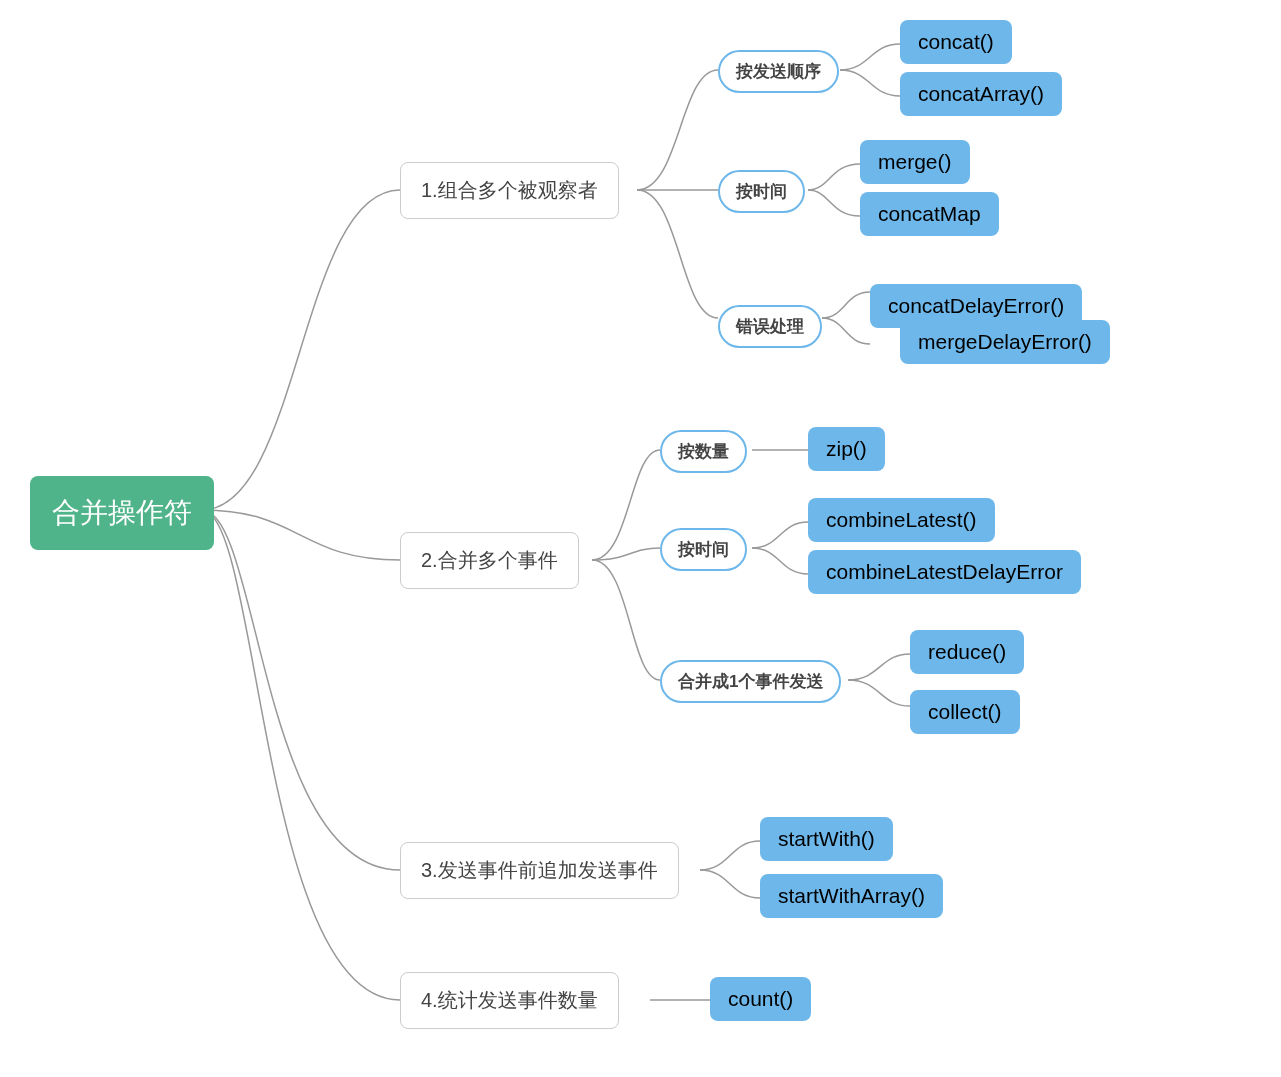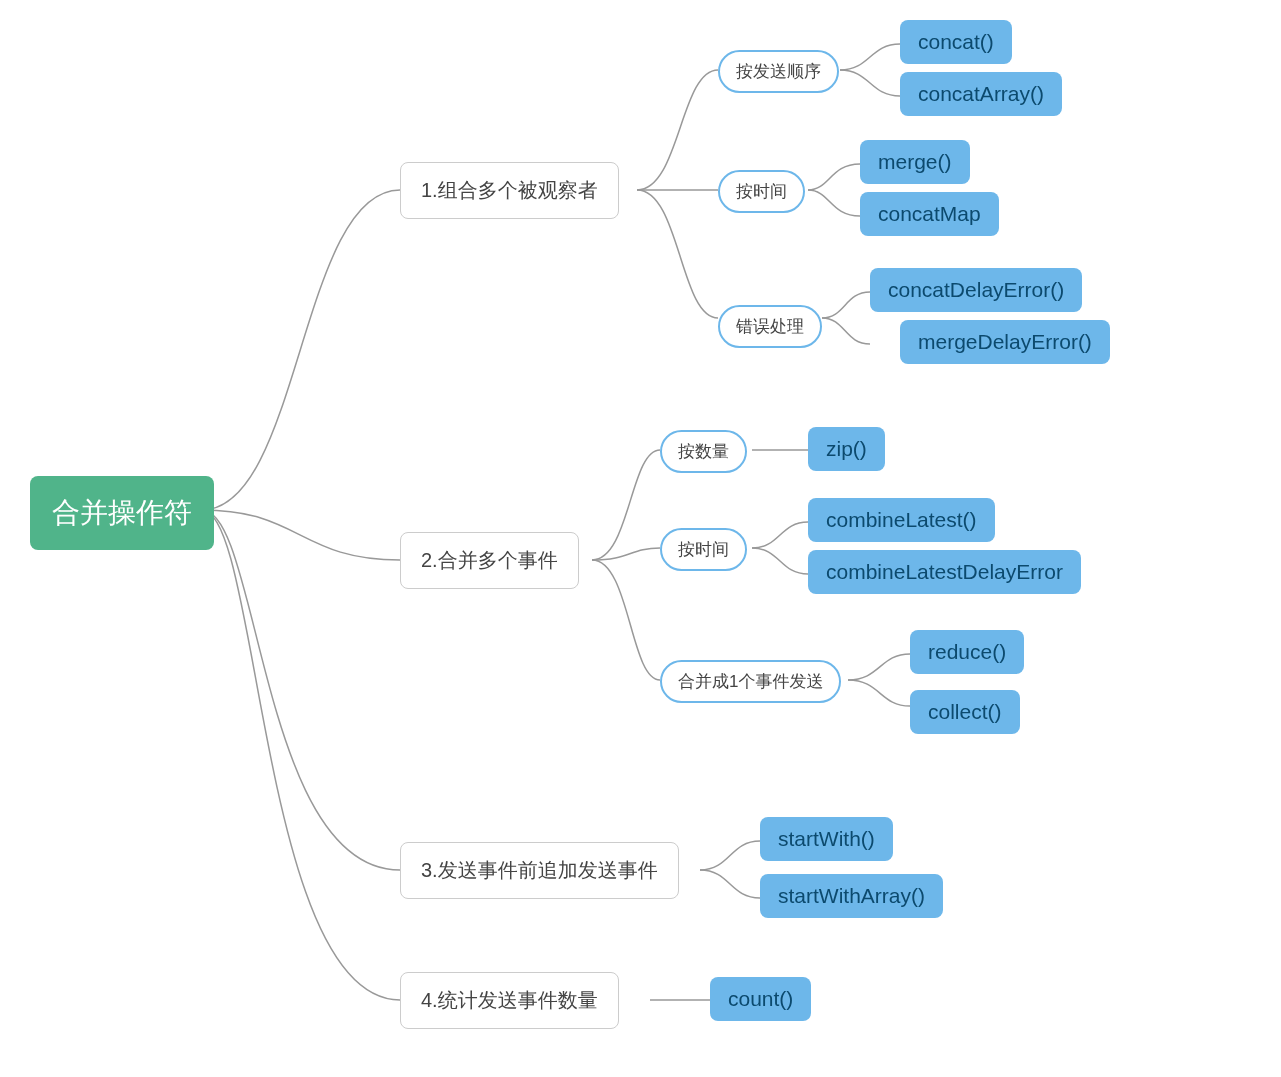--- a/index.html
+++ b/index.html
@@ -46,28 +46,28 @@
     color: #444;
     font-size: 20px;
     border: 1.5px solid #ccc;
     border-radius: 8px;
     padding: 14px 20px;
     background: #fff;
   }
   .level2 {
     color: #444;
     font-size: 17px;
-    font-weight: 400;
+    font-weight: 700;
     border: 2px solid #6db7ea;
     border-radius: 999px;
     padding: 8px 16px;
     background: #fff;
   }
   .leaf {
-    color: #0c4a6e;
+    color: #000000;
     font-size: 21px;
     background: #6db7ea;
     border-radius: 8px;
     padding: 10px 18px;
   }
 </style>
 </head>
 <body>
 
 <div class="stage">
@@ -134,21 +134,21 @@
   <div class="node leaf" style="left:860px; top:140px;">
     <span>merge()</span>
   </div>
   <div class="node leaf" style="left:860px; top:192px;">
     <span>concatMap</span>
   </div>
 
   <div class="node level2" style="left:718px; top:298px;margin-top:7px;">
     <span>错误处理</span>
   </div>
-  <div class="node leaf" style="left:870px; top:268px;">
+  <div class="node leaf" style="left:870px; top:284px;">
     <span>concatDelayError()</span>
   </div>
   <div class="node leaf" style="left:870px; top:320px;margin-left:30px;">
     <span>mergeDelayError()</span>
   </div>
 
   <div class="node level1" style="left:400px; top:532px;">
     <span>2.合并多个事件</span>
   </div>
 

